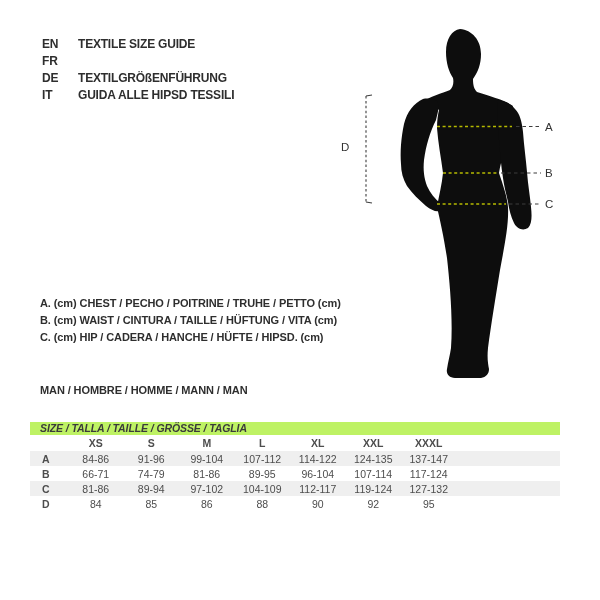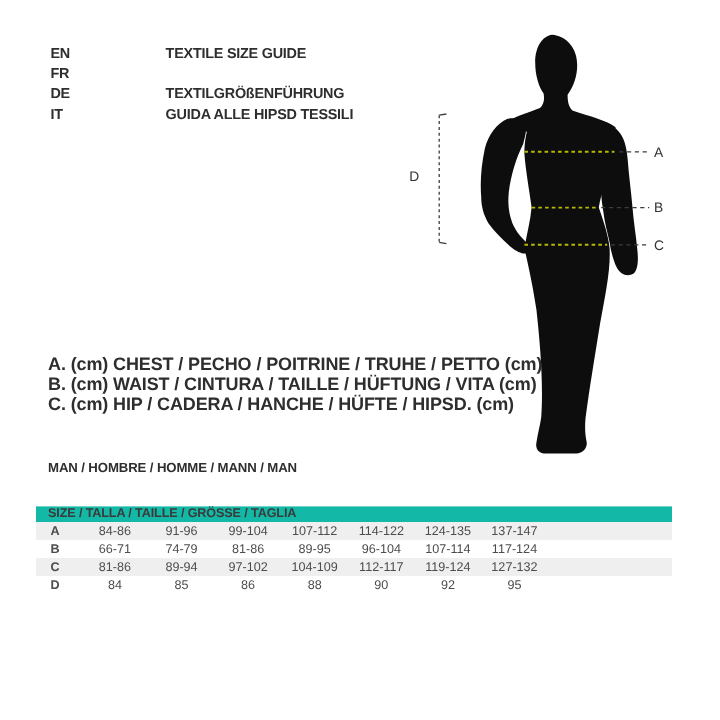--- a/index.html
+++ b/index.html
@@ -4,35 +4,35 @@
 <style>
   html,body{margin:0;padding:0;}
   body{
     width:600px;height:600px;position:relative;background:#ffffff;
     font-family:"Liberation Sans", sans-serif;color:#2e2e2e;overflow:hidden;
   }
   .abs{position:absolute;}
 
   
   .lang-block{left:42px;top:36px;width:300px;}
-  .lang-row{display:flex;height:17px;line-height:17px;font-size:12px;font-weight:700;letter-spacing:-0.2px;color:#2e2e2e;gap:28px;}
+  .lang-row{display:flex;height:17px;line-height:17px;font-size:12px;font-weight:700;letter-spacing:-0.2px;color:#2e2e2e;}
   .lang-code{width:36px;flex:0 0 36px;}
-  .lang-label{flex:1;white-space:nowrap;margin-left:32px;}
+  .lang-label{flex:1;white-space:nowrap;}
 
   
   .measure-block{left:40px;top:295px;width:330px;}
-  .measure-row{height:17px;line-height:17px;font-size:15px;font-weight:700;letter-spacing:-0.1px;color:#2e2e2e;white-space:nowrap;}
+  .measure-row{height:17px;line-height:17px;font-size:11px;font-weight:700;letter-spacing:-0.1px;color:#2e2e2e;white-space:nowrap;}
 
   
   .figure-wrap{left:330px;top:20px;width:240px;height:375px;}
 
   
   .table-title{left:40px;top:384px;font-size:11px;font-weight:700;letter-spacing:-0.1px;color:#2e2e2e;white-space:nowrap;}
   .size-table{left:30px;top:422px;width:530px;font-size:10.5px;color:#4d4d4d;}
-  .st-headerbar{height:13px;line-height:13px;background:#14b8a6;color:#3a3a3a;font-weight:700;padding-left:10px;letter-spacing:-0.1px;}
+  .st-headerbar{height:13px;line-height:13px;background:#bef264;color:#3a3a3a;font-weight:700;padding-left:10px;letter-spacing:-0.1px;font-style:italic;}
   .st-row{display:flex;align-items:center;}
   .st-row.sizes{height:16px;font-weight:700;color:#4d4d4d;}
   .st-row.data{height:15px;}
   .st-row.alt{background:#efefef;}
   .st-label{flex:0 0 38px;padding-left:12px;box-sizing:border-box;font-weight:700;}
   .st-cell{flex:0 0 55.5px;text-align:center;}
   .st-fill{flex:1;}
 </style>
 </head>
 <body>
@@ -135,20 +135,31 @@
   <div class="measure-row">A. (cm) CHEST / PECHO / POITRINE / TRUHE / PETTO (cm)</div>
   <div class="measure-row">B. (cm) WAIST / CINTURA / TAILLE / HÜFTUNG / VITA (cm)</div>
   <div class="measure-row">C. (cm) HIP / CADERA / HANCHE / HÜFTE / HIPSD. (cm)</div>
 </div>
 
 <div class="abs table-title">MAN / HOMBRE / HOMME / MANN / MAN</div>
 
 <div class="abs size-table">
   <div class="st-headerbar">SIZE / TALLA / TAILLE / GRÖSSE / TAGLIA</div>
 
+  <div class="st-row sizes">
+    <div class="st-label"></div>
+    <div class="st-cell">XS</div>
+    <div class="st-cell">S</div>
+    <div class="st-cell">M</div>
+    <div class="st-cell">L</div>
+    <div class="st-cell">XL</div>
+    <div class="st-cell">XXL</div>
+    <div class="st-cell">XXXL</div>
+    <div class="st-fill"></div>
+  </div>
 
   <div class="st-row data alt">
     <div class="st-label">A</div>
     <div class="st-cell">84-86</div>
     <div class="st-cell">91-96</div>
     <div class="st-cell">99-104</div>
     <div class="st-cell">107-112</div>
     <div class="st-cell">114-122</div>
     <div class="st-cell">124-135</div>
     <div class="st-cell">137-147</div>

